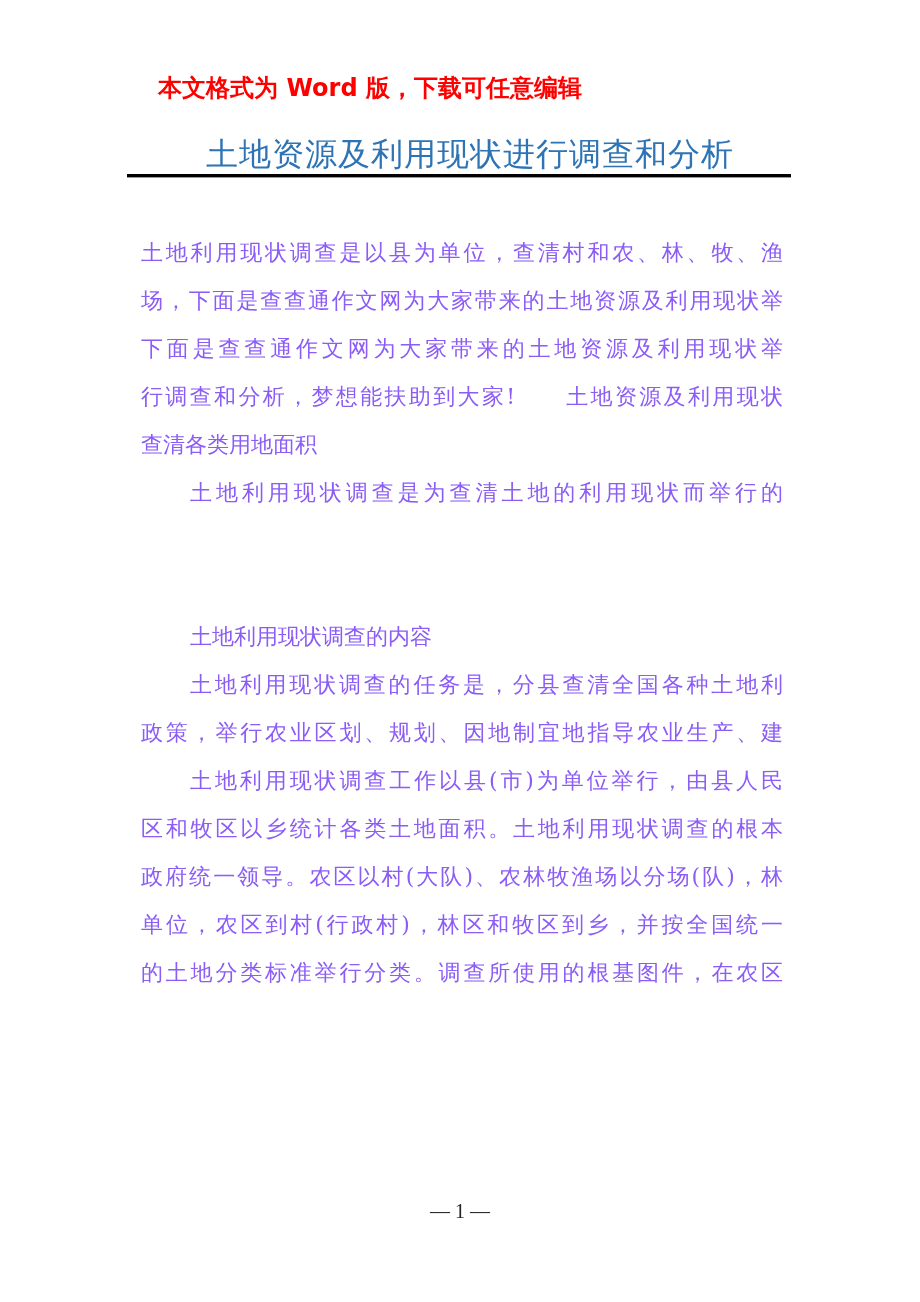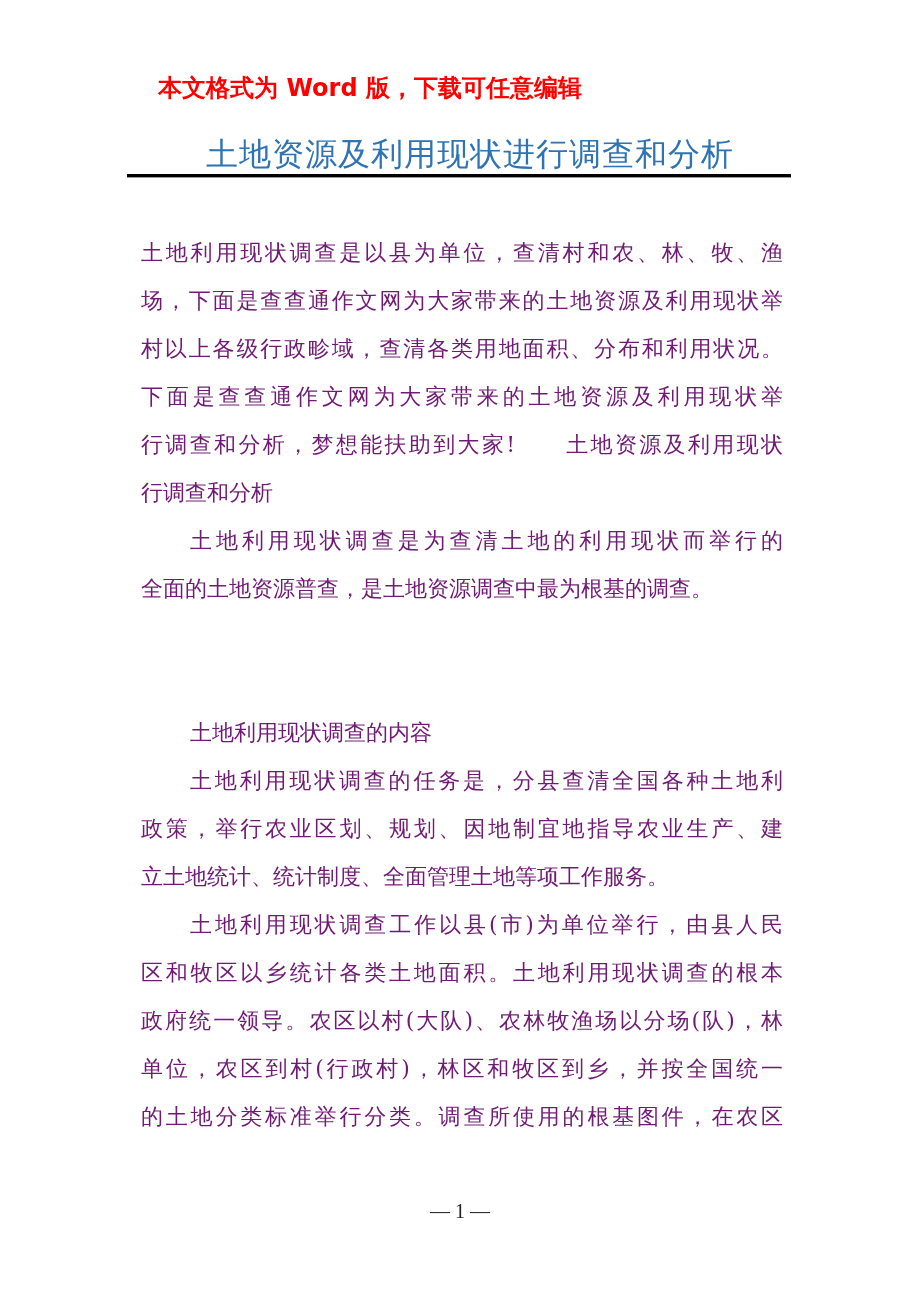--- a/index.html
+++ b/index.html
@@ -59,21 +59,21 @@
     }
     .line {
       display: block;
       height: 48px;
       line-height: 48px;
       font-size: 22px;
       white-space: nowrap;
       text-align: justify;
       text-align-last: justify;
       letter-spacing: 0;
-      color: #701a75;
+      color: #8b5cf6;
     }
     .line.last {
       text-align-last: left;
     }
     .line.indent {
       padding-left: 49px;
     }
     .line.blank {
       height: 48px;
     }
@@ -96,36 +96,33 @@
 <div class="banner">本文格式为 Word 版，下载可任意编辑</div>
 
 <h1 class="title" style="margin:10px;font-weight:normal;">土地资源及利用现状进行调查和分析</h1>
 
 <div class="rule"></div>
 
 <div class="body-text">
 
   <span class="line">土地利用现状调查是以县为单位，查清村和农、林、牧、渔</span>
   <span class="line">场，下面是查查通作文网为大家带来的土地资源及利用现状举</span>
-  <span class="line">村以上各级行政畛域，查清各类用地面积、分布和利用状况。</span>
   <span class="line">下面是查查通作文网为大家带来的土地资源及利用现状举</span>
   <span class="line">行调查和分析，梦想能扶助到大家!　　土地资源及利用现状</span>
-  <span class="line last">行调查和分析</span>
+  <span class="line last">查清各类用地面积</span>
 
   <span class="line indent">土地利用现状调查是为查清土地的利用现状而举行的</span>
-  <span class="line last">全面的土地资源普查，是土地资源调查中最为根基的调查。</span>
 
   <span class="line blank"></span>
   <span class="line blank"></span>
 
   <span class="line indent last">土地利用现状调查的内容</span>
 
   <span class="line indent">土地利用现状调查的任务是，分县查清全国各种土地利</span>
   <span class="line">政策，举行农业区划、规划、因地制宜地指导农业生产、建</span>
-  <span class="line last">立土地统计、统计制度、全面管理土地等项工作服务。</span>
 
   <span class="line indent">土地利用现状调查工作以县(市)为单位举行，由县人民</span>
   <span class="line">区和牧区以乡统计各类土地面积。土地利用现状调查的根本</span>
   <span class="line">政府统一领导。农区以村(大队)、农林牧渔场以分场(队)，林</span>
   <span class="line">单位，农区到村(行政村)，林区和牧区到乡，并按全国统一</span>
   <span class="line">的土地分类标准举行分类。调查所使用的根基图件，在农区</span>
 </div>
 
 <div class="page-number">— 1 —</div>
 

